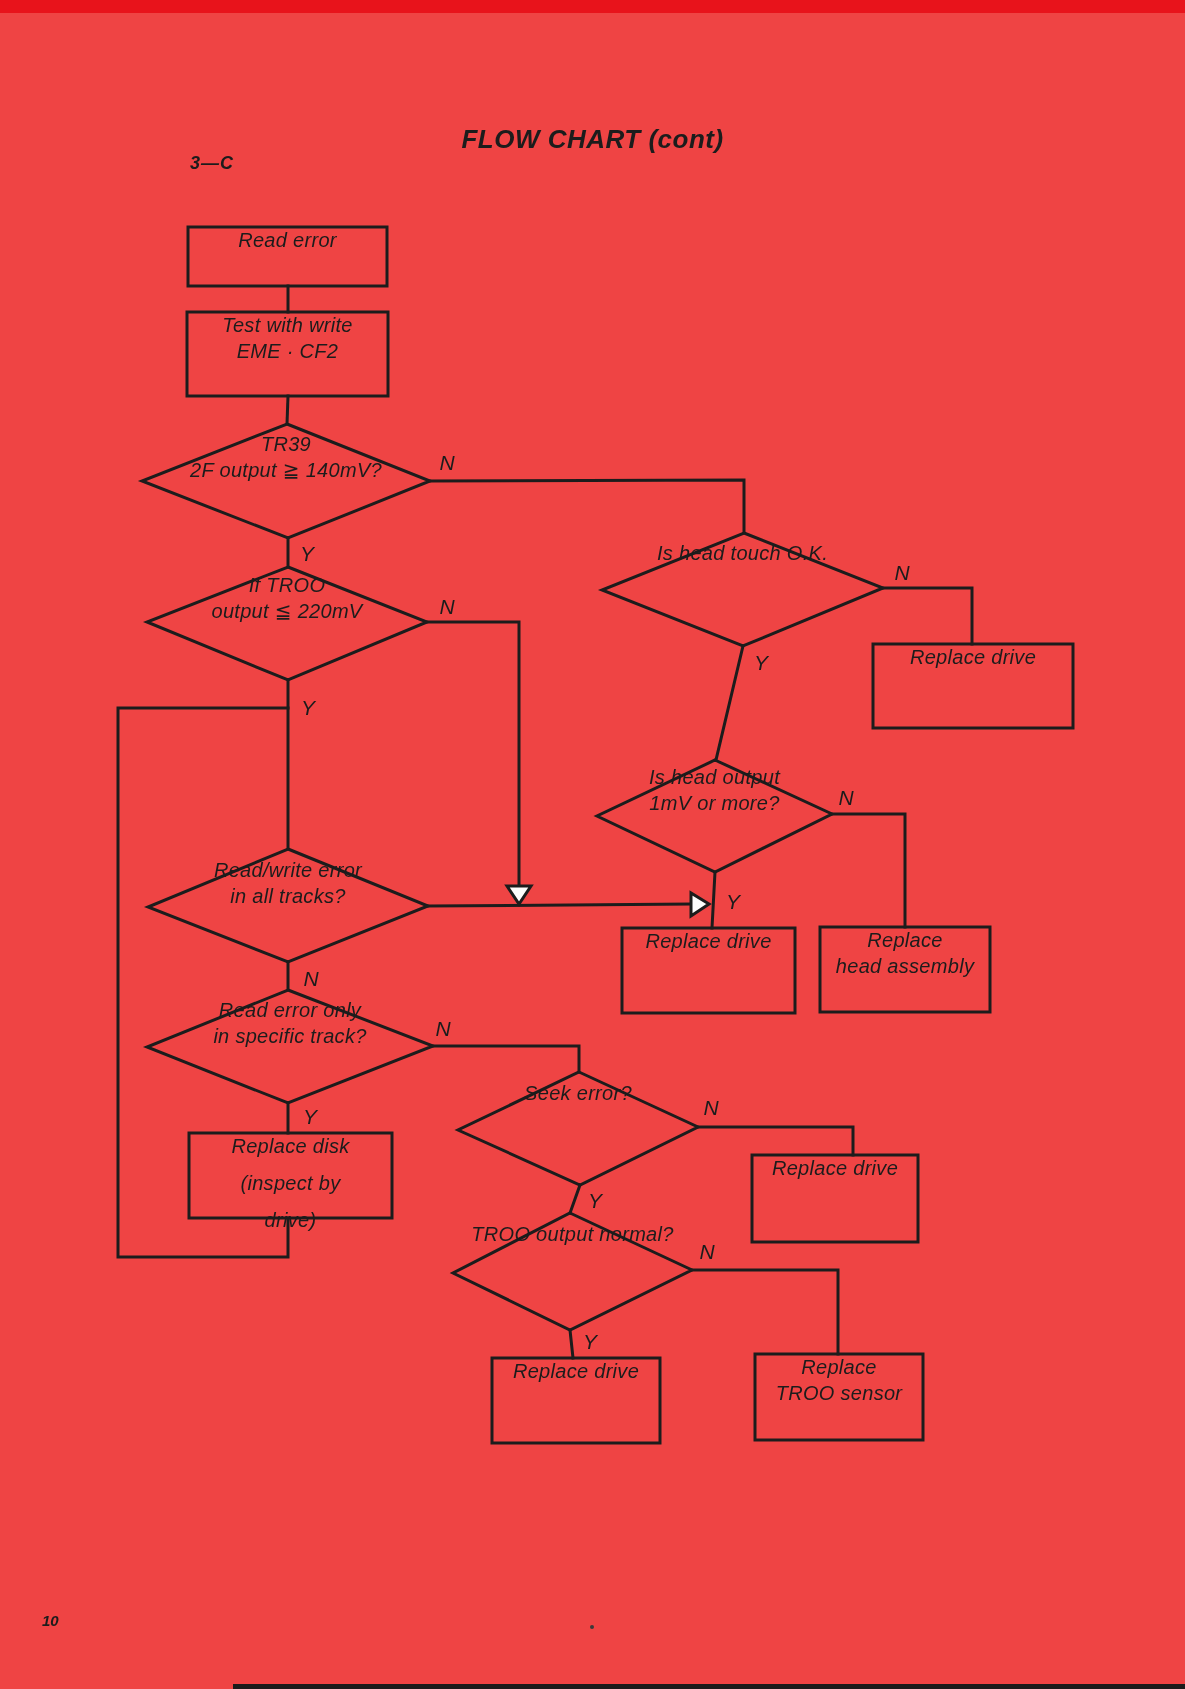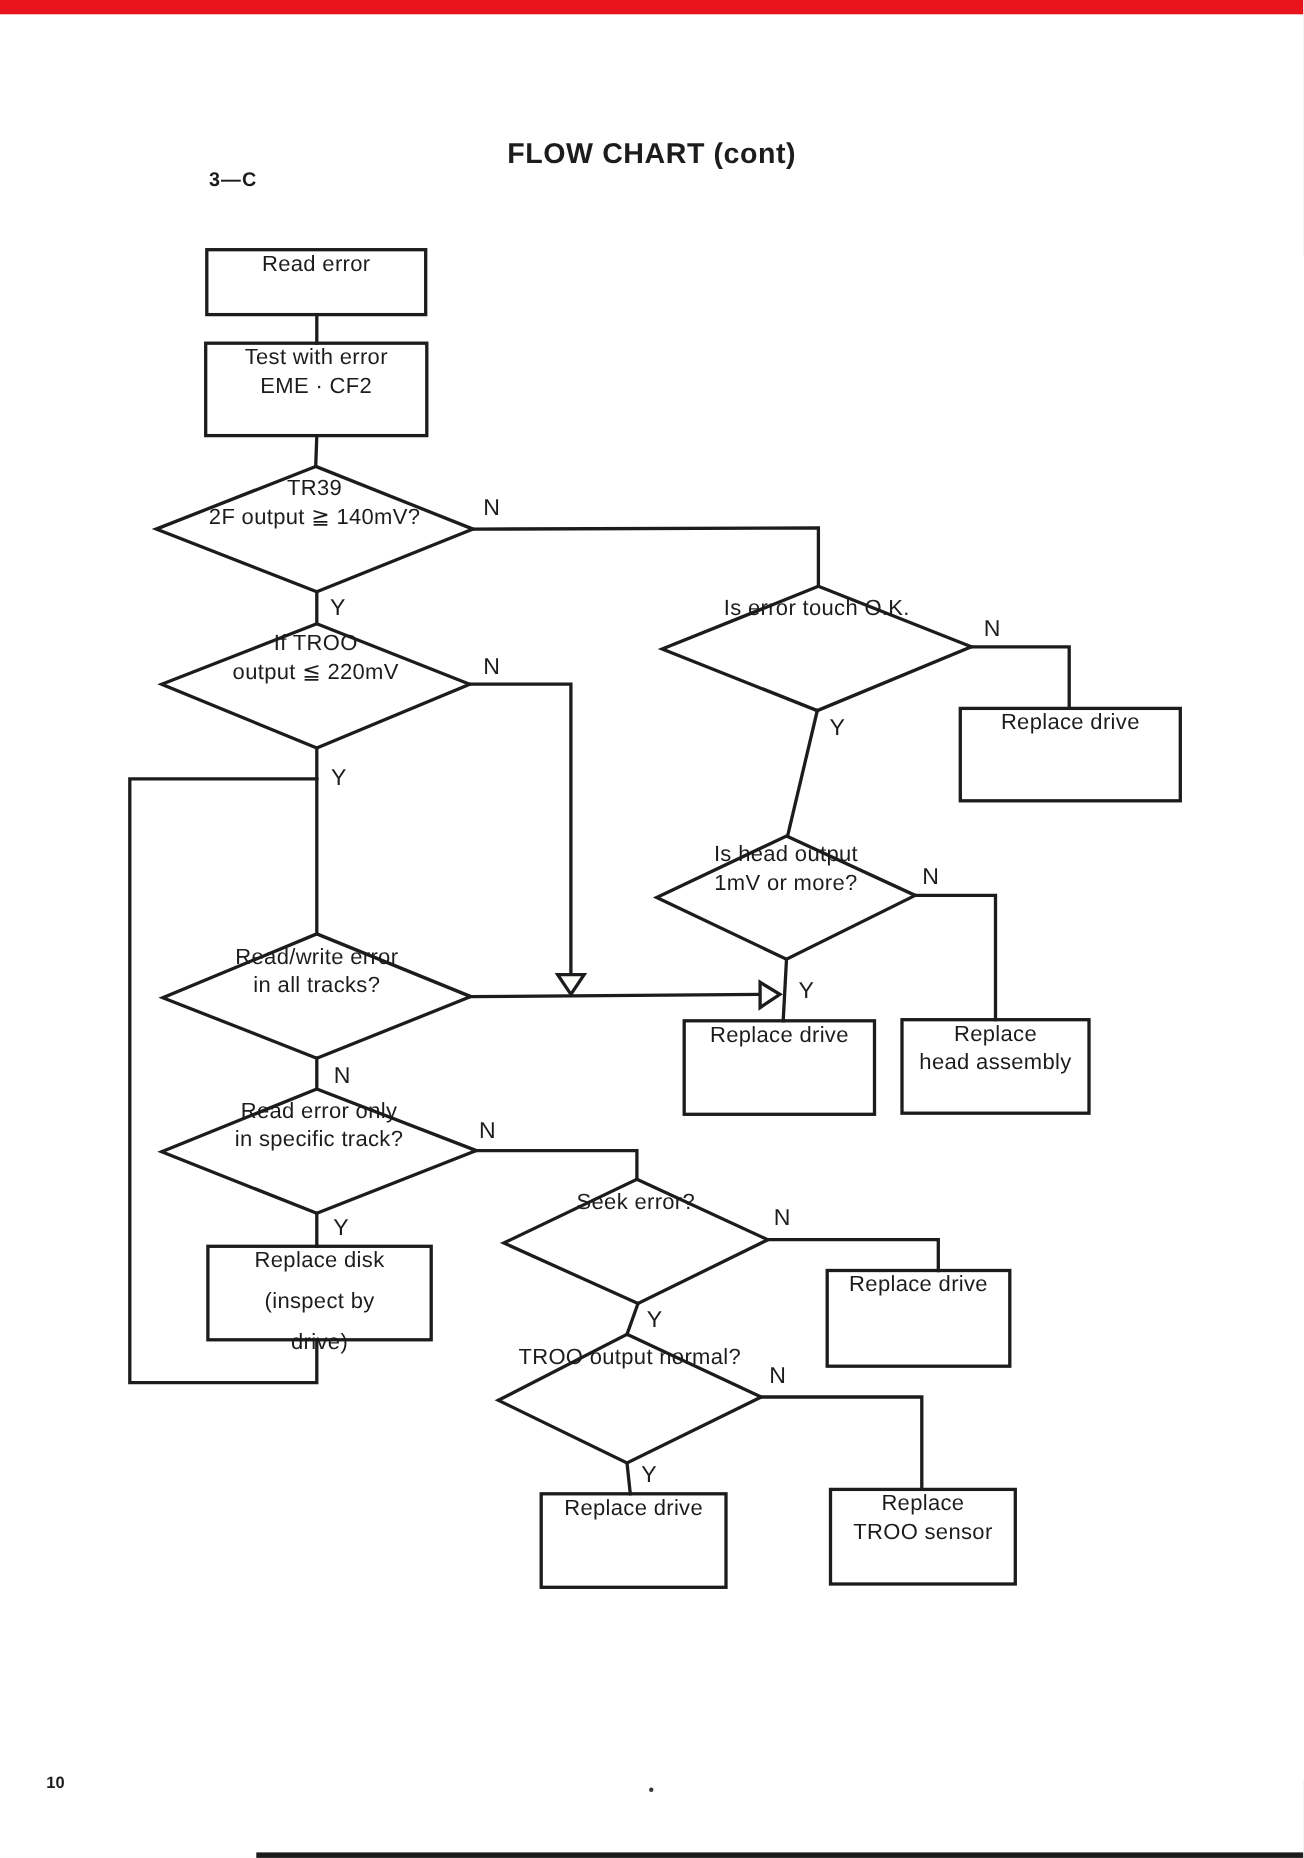--- a/index.html
+++ b/index.html
@@ -1,23 +1,24 @@
 <!DOCTYPE html>
 <html><head>
 <meta charset="utf-8">
 <style>
   html,body{margin:0;padding:0;background:#e9e9e9;}
   .page{
     position:relative;
     width:1185px;height:1689px;
     margin:0 auto;
-    background:#ffffff;
+    background:#ef4444;
     overflow:hidden;
     font-family:"Liberation Sans","DejaVu Sans",sans-serif;
     color:#1c1c1c;
+    font-style:italic;
   }
   .topbar{position:absolute;left:0;top:0;width:1185px;height:13px;}
   .bottombar{position:absolute;left:233px;top:1684px;width:952px;height:5px;}
   .title{
     position:absolute;left:380px;top:124px;width:425px;
     text-align:center;font-size:26px;font-weight:bold;letter-spacing:0.5px;
     white-space:nowrap;
   }
   .seclabel{
     position:absolute;left:190px;top:153px;
@@ -93,33 +94,33 @@
       <polygon points="507,886 531,886 519,904" fill="#fdfdfc"></polygon>
       <polygon points="691,893 691,916 709,904" fill="#fdfdfc"></polygon>
     </g>
     <circle cx="592" cy="1627" r="2" fill="#3a3a3a"></circle>
   </svg>
 
   <div class="lbl" style="left:188px;top:227px;width:199px;height:59px;">
     <div>Read error</div>
   </div>
   <div class="lbl" style="left:187px;top:312px;width:201px;height:84px;">
-    <div>Test with error</div>
+    <div>Test with write</div>
     <div>EME · CF2</div>
   </div>
   <div class="lbl" style="left:142px;top:431px;width:288px;height:100px;">
     <div>TR39</div>
     <div>2F output ≧ 140mV?</div>
   </div>
   <div class="lbl" style="left:147px;top:572px;width:280px;height:100px;">
     <div>If TROO</div>
     <div>output ≦ 220mV</div>
   </div>
   <div class="lbl" style="left:602px;top:540px;width:281px;height:100px;">
-    <div>Is error touch O.K.</div>
+    <div>Is head touch O.K.</div>
   </div>
   <div class="lbl" style="left:873px;top:644px;width:200px;height:84px;">
     <div>Replace drive</div>
   </div>
   <div class="lbl" style="left:597px;top:764px;width:235px;height:100px;">
     <div>Is head output</div>
     <div>1mV or more?</div>
   </div>
   <div class="lbl" style="left:148px;top:857px;width:280px;height:100px;">
     <div>Read/write error</div>

